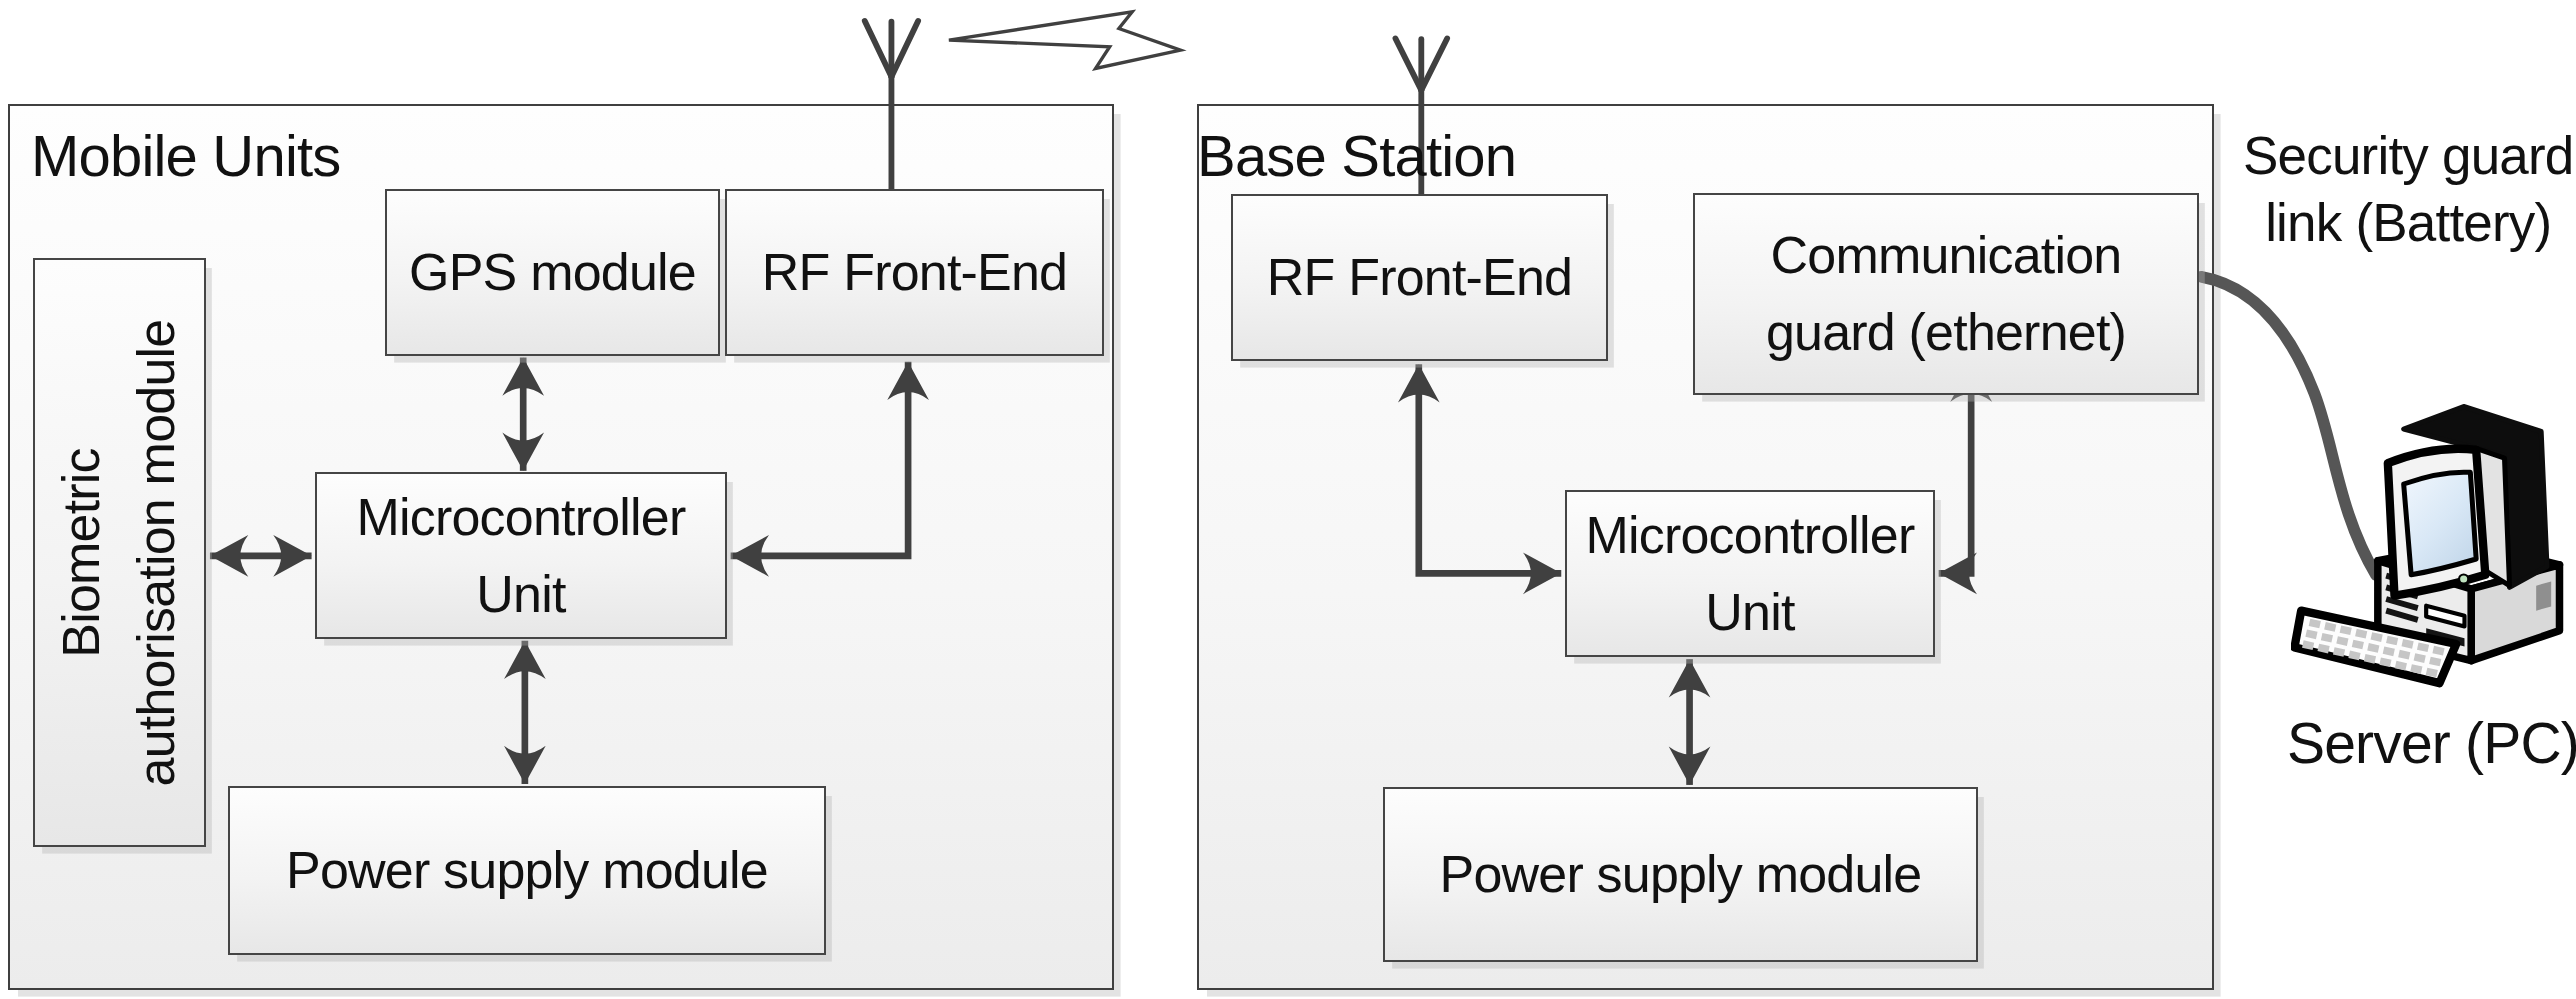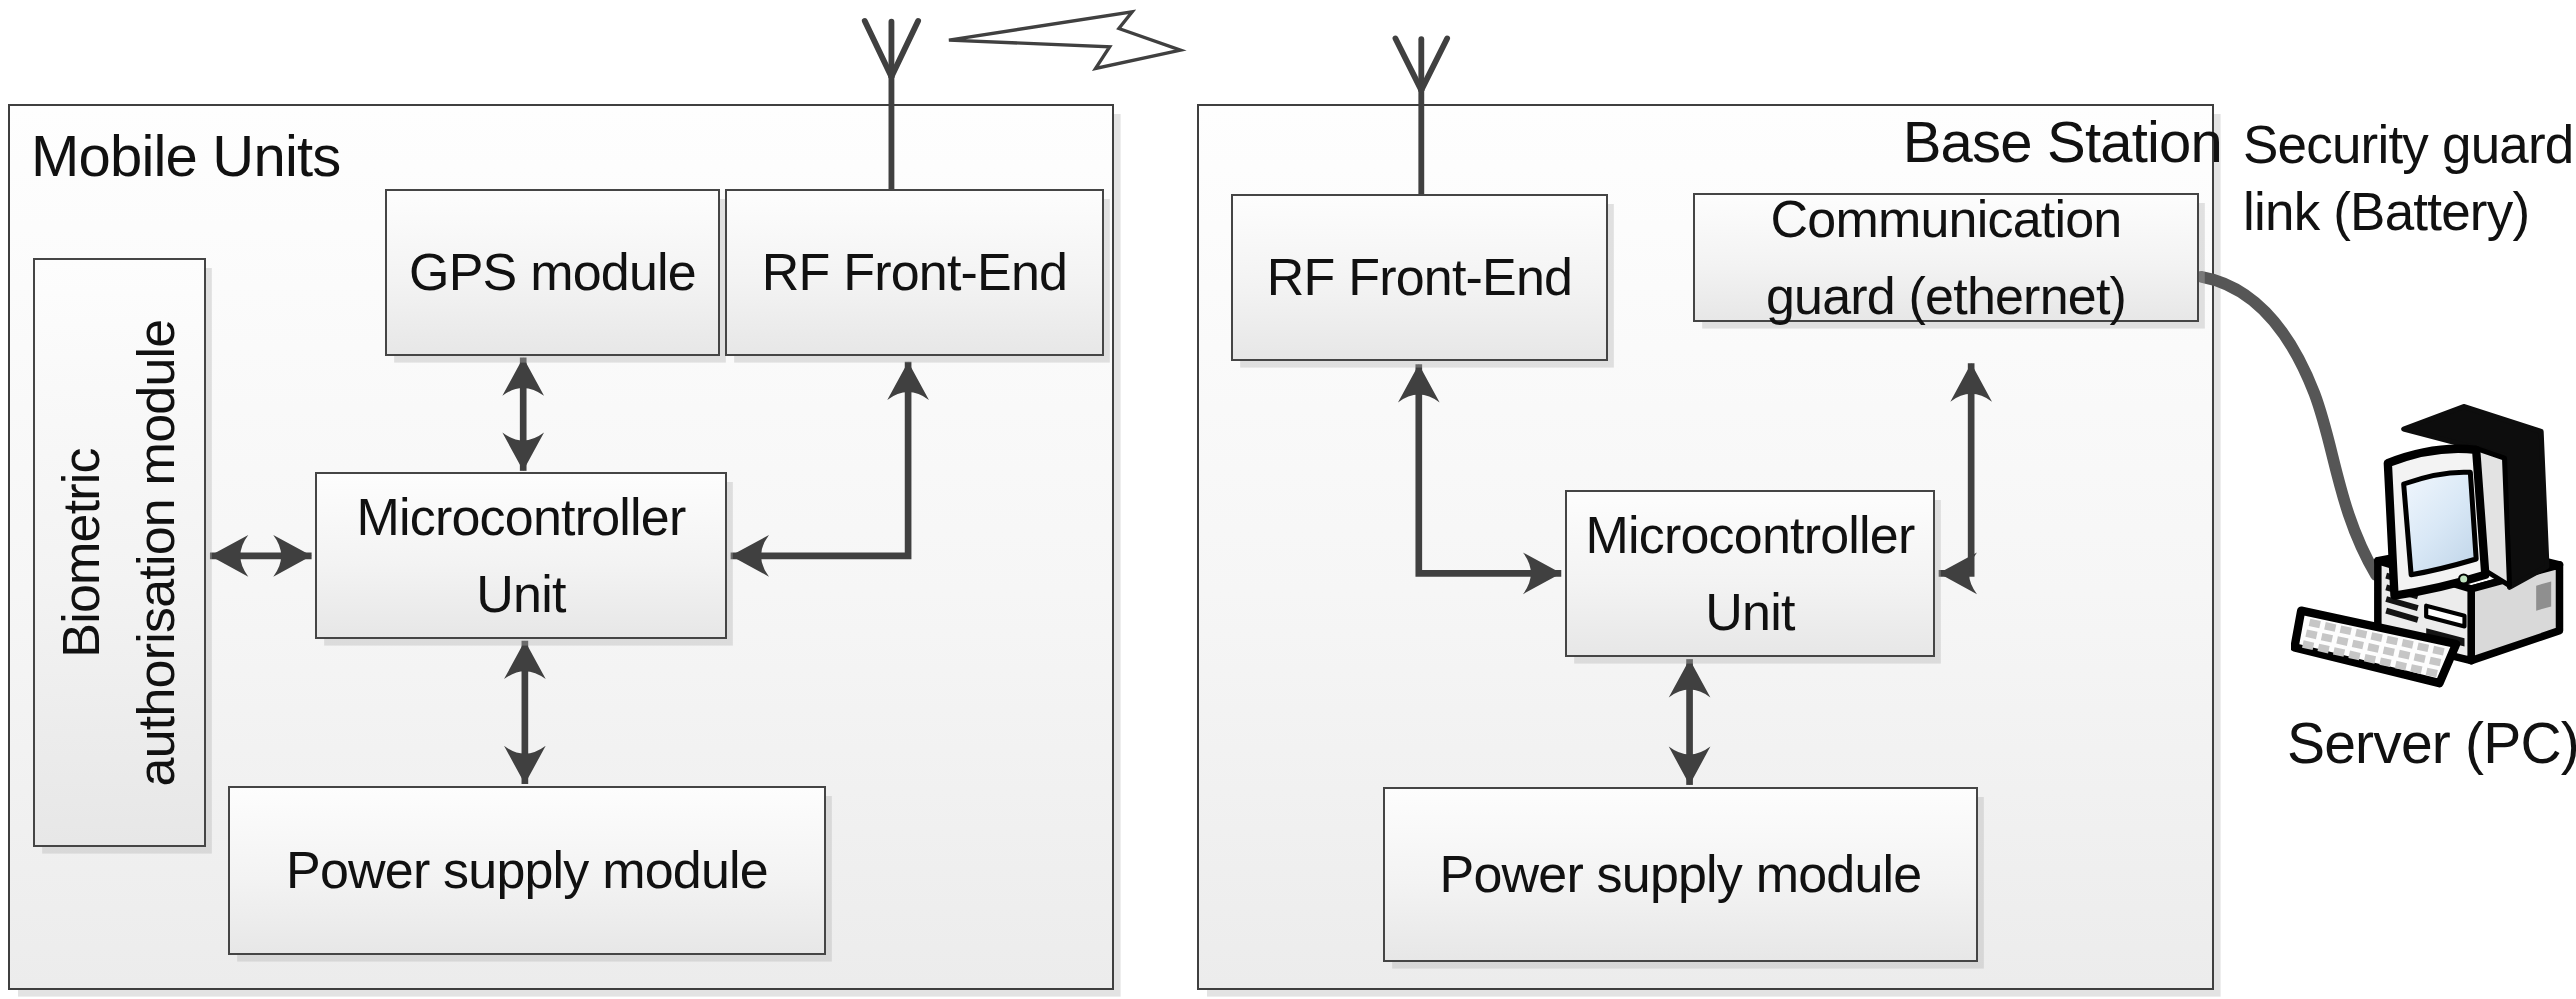--- a/index.html
+++ b/index.html
@@ -60,21 +60,21 @@
     <path class="arrow" d="M 1090 434 L 1090 667 L 877 667" marker-start="url(#ah)" marker-end="url(#ah)"></path>
 
     <path class="arrow" d="M 1703 437 L 1703 688 L 1874 688" marker-start="url(#ah)" marker-end="url(#ah)"></path>
     <path class="arrow" d="M 2366 436 L 2366 688 L 2327 688" marker-start="url(#ah)" marker-end="url(#ah)"></path>
     <line class="arrow" x1="2028" y1="791" x2="2028" y2="942" marker-start="url(#ah)" marker-end="url(#ah)"></line>
 
     <path d="M 2642 332 C 2708 344 2750 400 2778 472 C 2803 538 2806 612 2852 690" fill="none" stroke="#565656" stroke-width="14" stroke-linecap="round"></path>
   </svg>
 
   <div class="panel-title" style="left:31px;top:122px;">Mobile Units</div>
-  <div class="panel-title" style="left:1197px;top:108px;width:1001px;text-align:right;padding-left:24px;">Base Station</div>
+  <div class="panel-title" style="left:1197px;top:122px;width:1001px;">Base Station</div>
 
   <div class="module-box" style="left:33px;top:258px;width:173px;height:589px;">
     <div class="rot">
       <div>Biometric</div>
       <div>authorisation module</div>
     </div>
   </div>
 
   <div class="module-box" style="left:357px;top:189px;width:335px;height:167px;margin-left:28px;">
     <span>GPS module</span>
@@ -90,21 +90,21 @@
   </div>
 
   <div class="module-box" style="left:228px;top:786px;width:598px;height:169px;">
     <span>Power supply module</span>
   </div>
 
   <div class="module-box" style="left:1231px;top:194px;width:377px;height:167px;">
     <span>RF Front-End</span>
   </div>
 
-  <div class="module-box" style="left:1693px;top:193px;width:506px;height:129px;">
+  <div class="module-box" style="left:1693px;top:193px;width:506px;height:202px;">
     <span>Communication</span>
     <span>guard (ethernet)</span>
   </div>
 
   <div class="module-box" style="left:1565px;top:490px;width:370px;height:167px;">
     <span>Microcontroller</span>
     <span>Unit</span>
   </div>
 
   <div class="module-box" style="left:1383px;top:787px;width:595px;height:175px;">
@@ -142,20 +142,20 @@
     </g>
     <defs>
       <linearGradient id="scr2" x1="0" y1="0" x2="0.8" y2="1">
         <stop offset="0" stop-color="#f1f7fd"></stop>
         <stop offset="0.55" stop-color="#d9e8f6"></stop>
         <stop offset="1" stop-color="#c3d7ea"></stop>
       </linearGradient>
     </defs>
   </svg>
 
-  <div class="annotation" style="left:2243px;top:111px;">
+  <div class="annotation" style="left:2243px;top:122px;text-align:center;">
     <div>Security guard</div>
     <div>link (Battery)</div>
   </div>
   <div class="annotation" style="left:2283px;top:710px;width:300px;text-align:center;font-size:57px;">Server (PC)</div>
 
 </div>
 
 
 </body></html>

